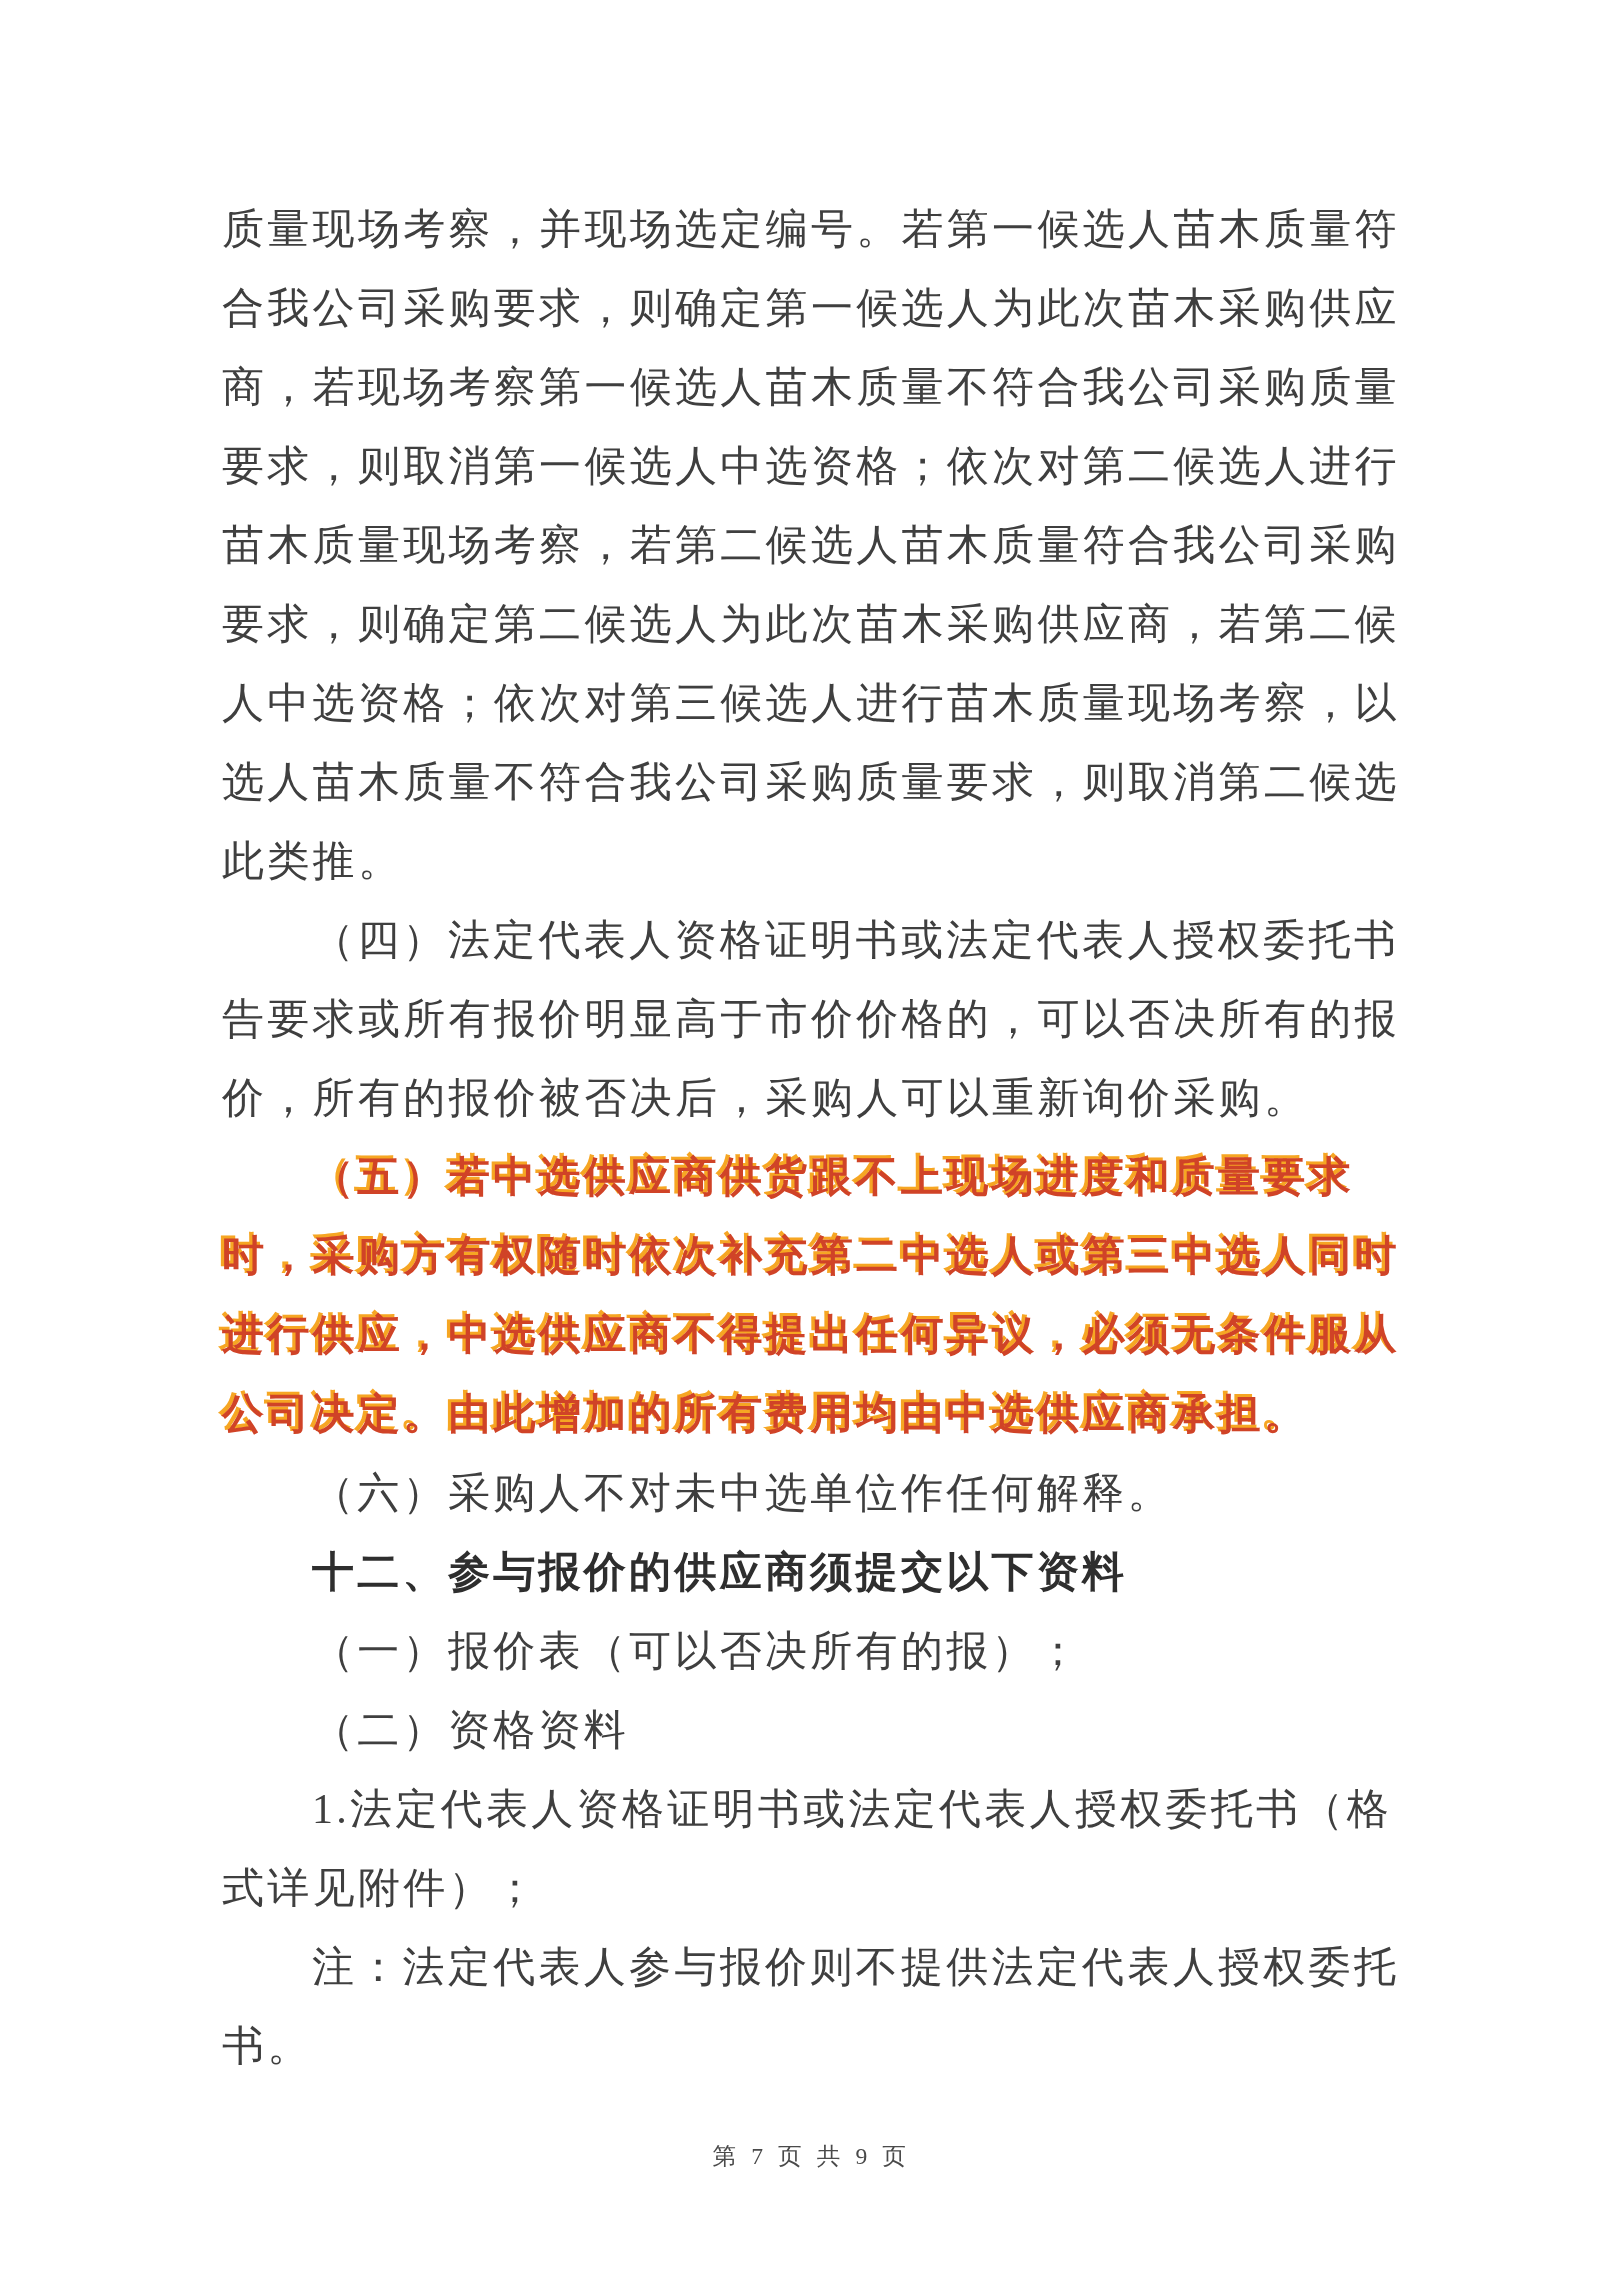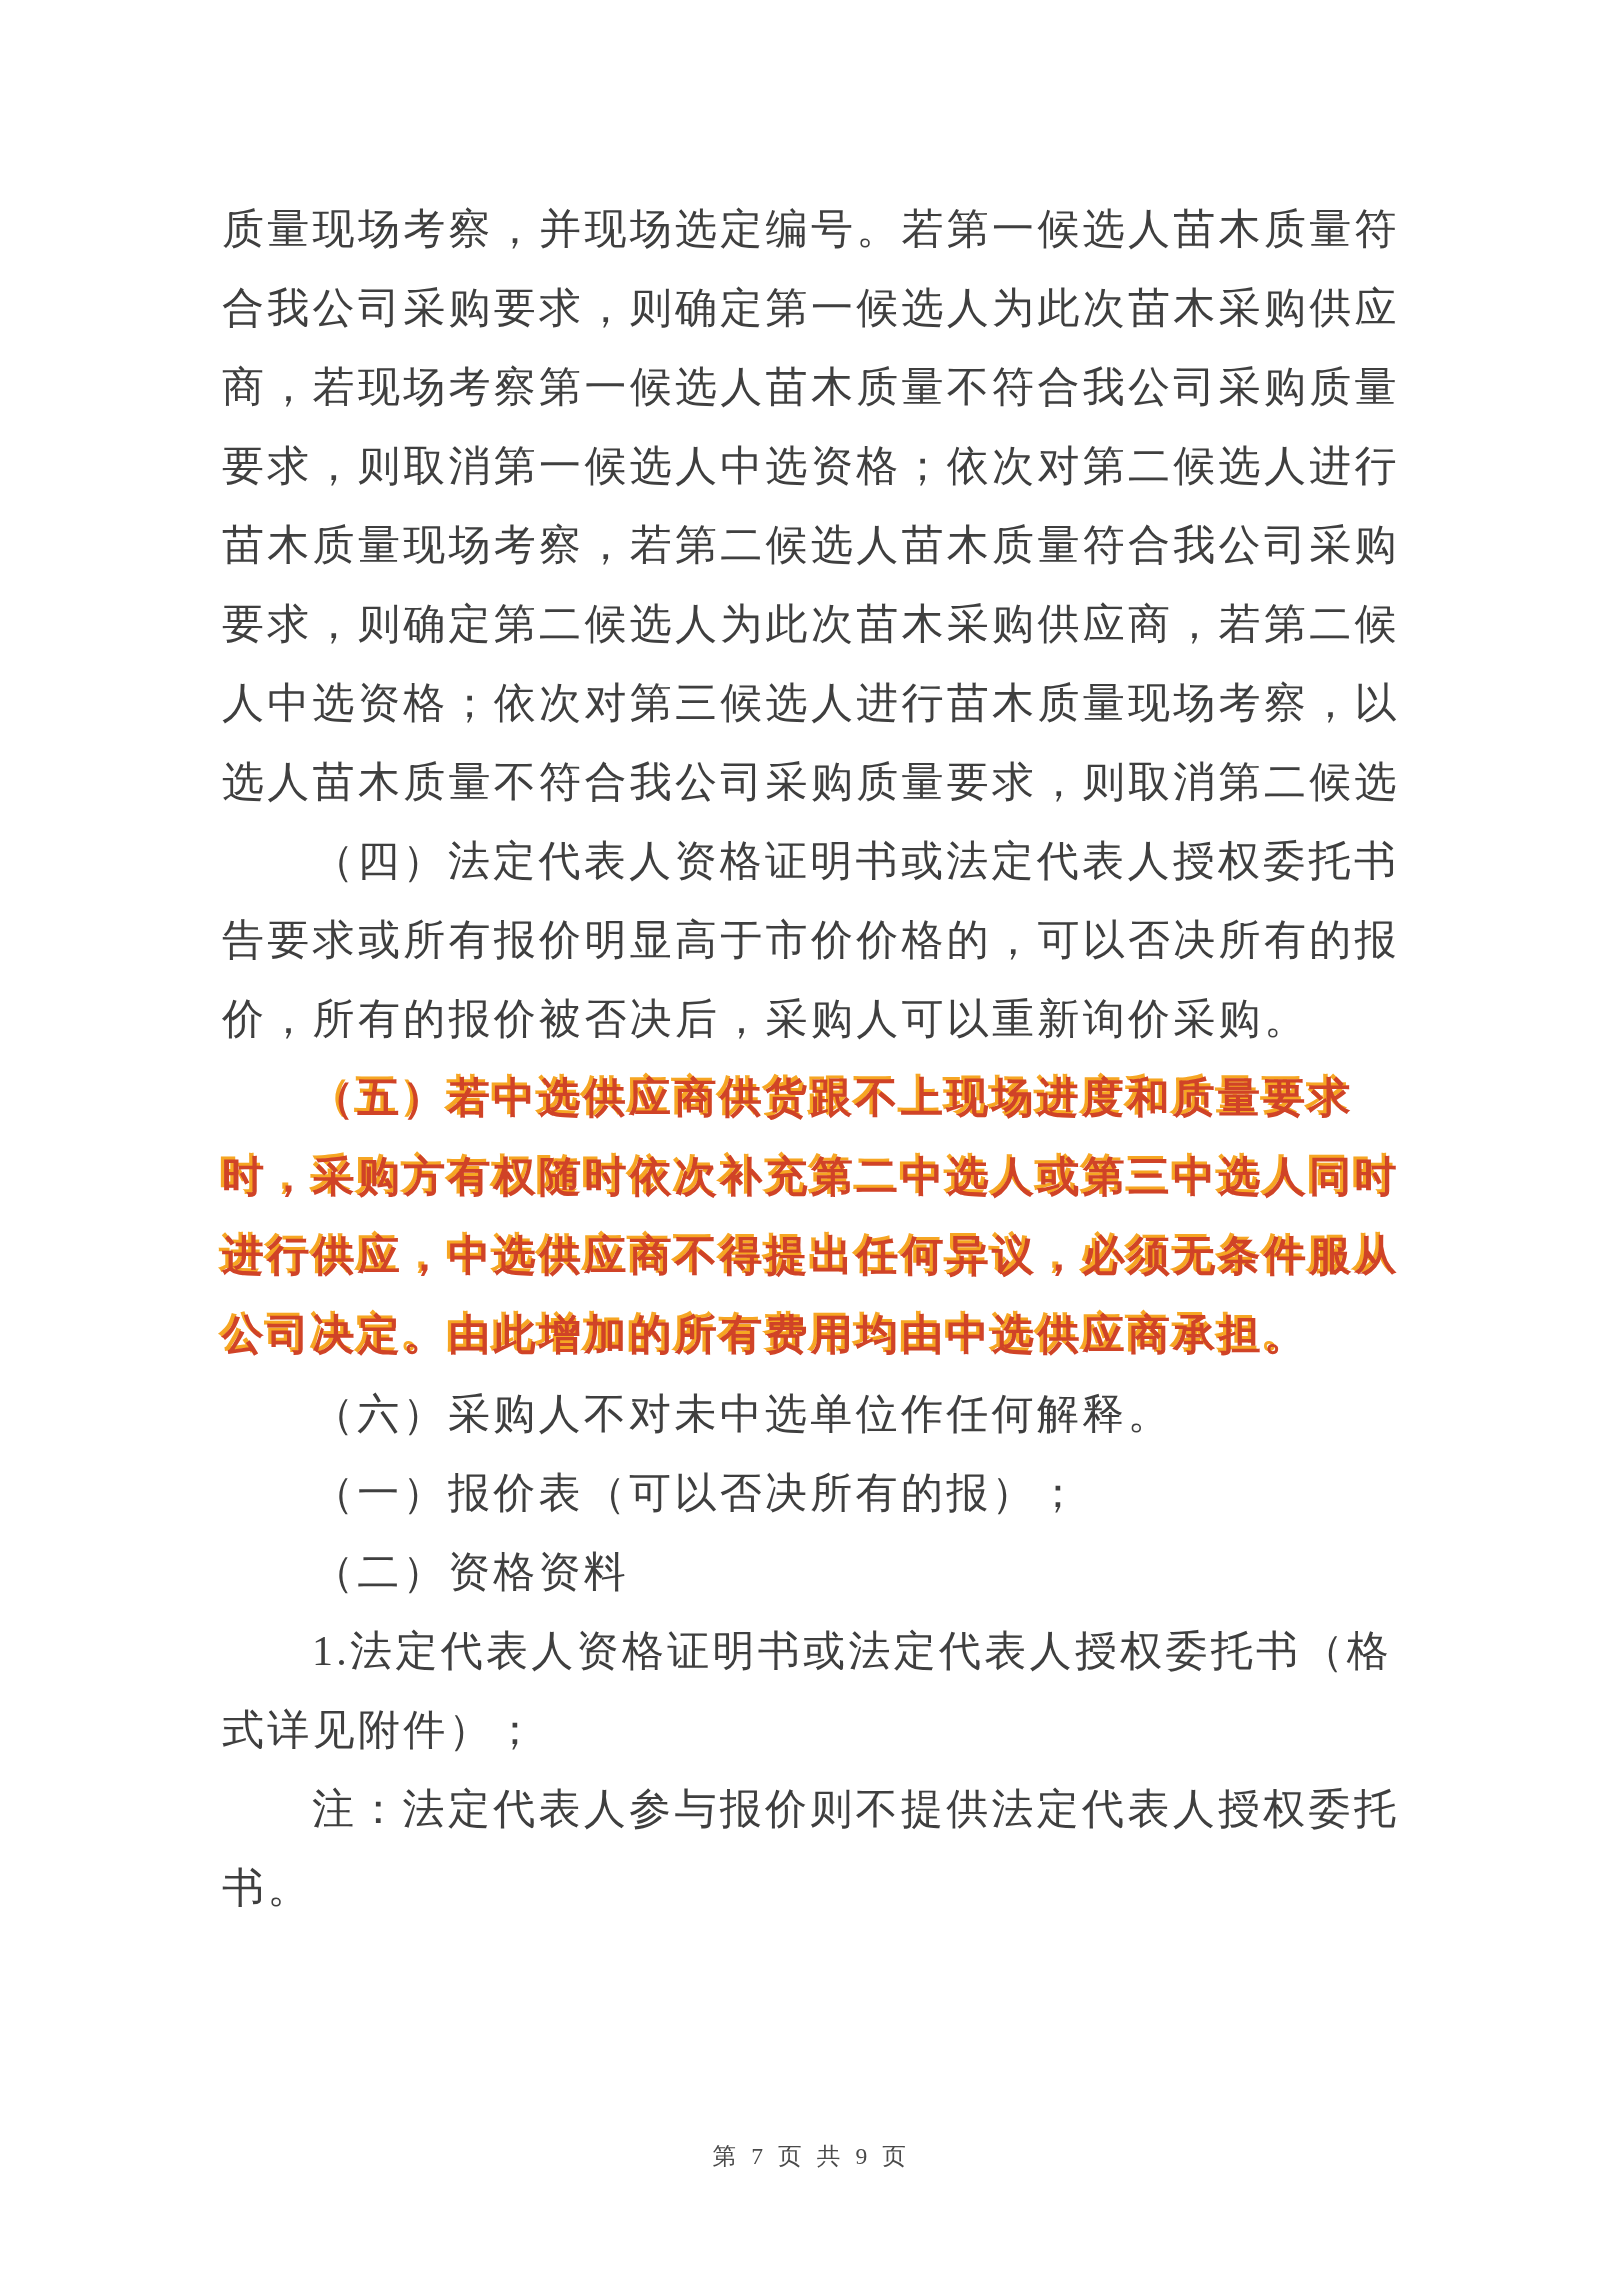--- a/index.html
+++ b/index.html
@@ -64,34 +64,38 @@
   <div class="content" id="doc-content">
       <div class="paragraph body no-indent">
         <div class="line first-line">质量现场考察，并现场选定编号。若第一候选人苗木质量符</div>
         <div class="line">合我公司采购要求，则确定第一候选人为此次苗木采购供应</div>
         <div class="line">商，若现场考察第一候选人苗木质量不符合我公司采购质量</div>
         <div class="line">要求，则取消第一候选人中选资格；依次对第二候选人进行</div>
         <div class="line">苗木质量现场考察，若第二候选人苗木质量符合我公司采购</div>
         <div class="line">要求，则确定第二候选人为此次苗木采购供应商，若第二候</div>
         <div class="line">人中选资格；依次对第三候选人进行苗木质量现场考察，以</div>
         <div class="line">选人苗木质量不符合我公司采购质量要求，则取消第二候选</div>
+        <div class="line">此类推。</div>
       </div>
       <div class="paragraph body">
         <div class="line first-line">（四）法定代表人资格证明书或法定代表人授权委托书</div>
         <div class="line">告要求或所有报价明显高于市价价格的，可以否决所有的报</div>
         <div class="line">价，所有的报价被否决后，采购人可以重新询价采购。</div>
       </div>
       <div class="paragraph emphasis">
         <div class="line first-line">（五）若中选供应商供货跟不上现场进度和质量要求</div>
         <div class="line">时，采购方有权随时依次补充第二中选人或第三中选人同时</div>
         <div class="line">进行供应，中选供应商不得提出任何异议，必须无条件服从</div>
         <div class="line">公司决定。由此增加的所有费用均由中选供应商承担。</div>
       </div>
       <div class="paragraph body">
         <div class="line first-line">（六）采购人不对未中选单位作任何解释。</div>
+      </div>
+      <div class="paragraph heading">
+        <div class="line first-line">十二、参与报价的供应商须提交以下资料</div>
       </div>
       <div class="paragraph body">
         <div class="line first-line">（一）报价表（可以否决所有的报）；</div>
       </div>
       <div class="paragraph body">
         <div class="line first-line">（二）资格资料</div>
       </div>
       <div class="paragraph body">
         <div class="line first-line">1.法定代表人资格证明书或法定代表人授权委托书（格</div>
         <div class="line">式详见附件）；</div>

